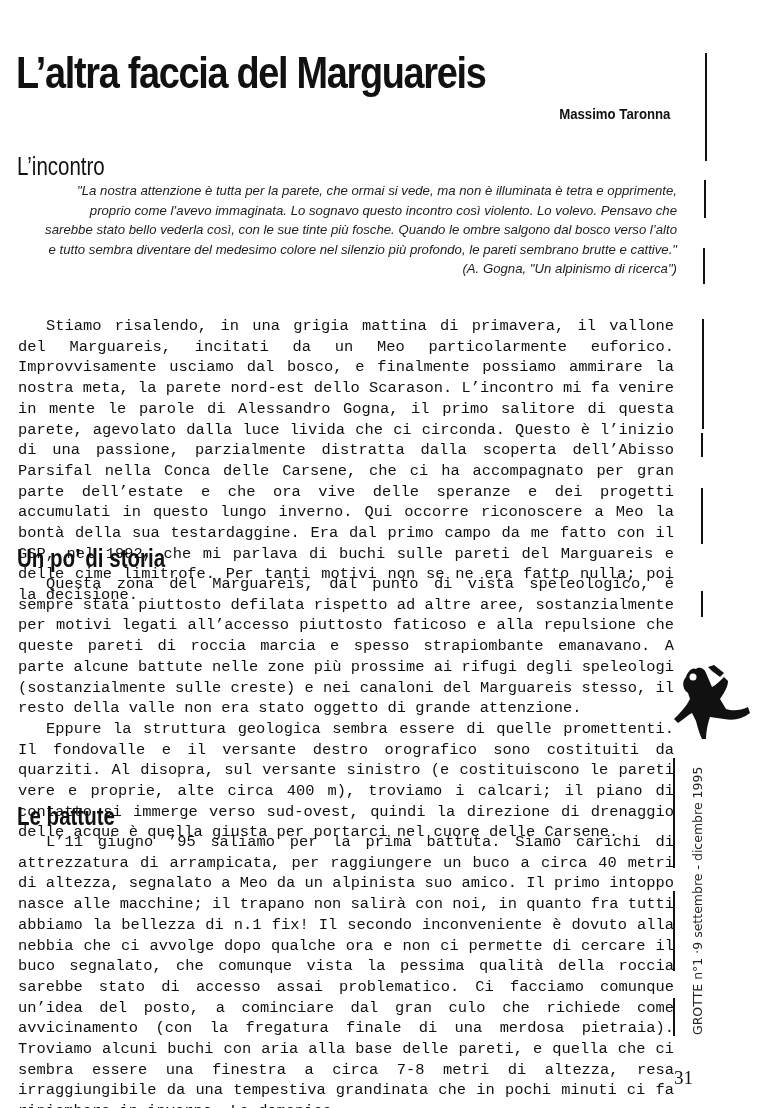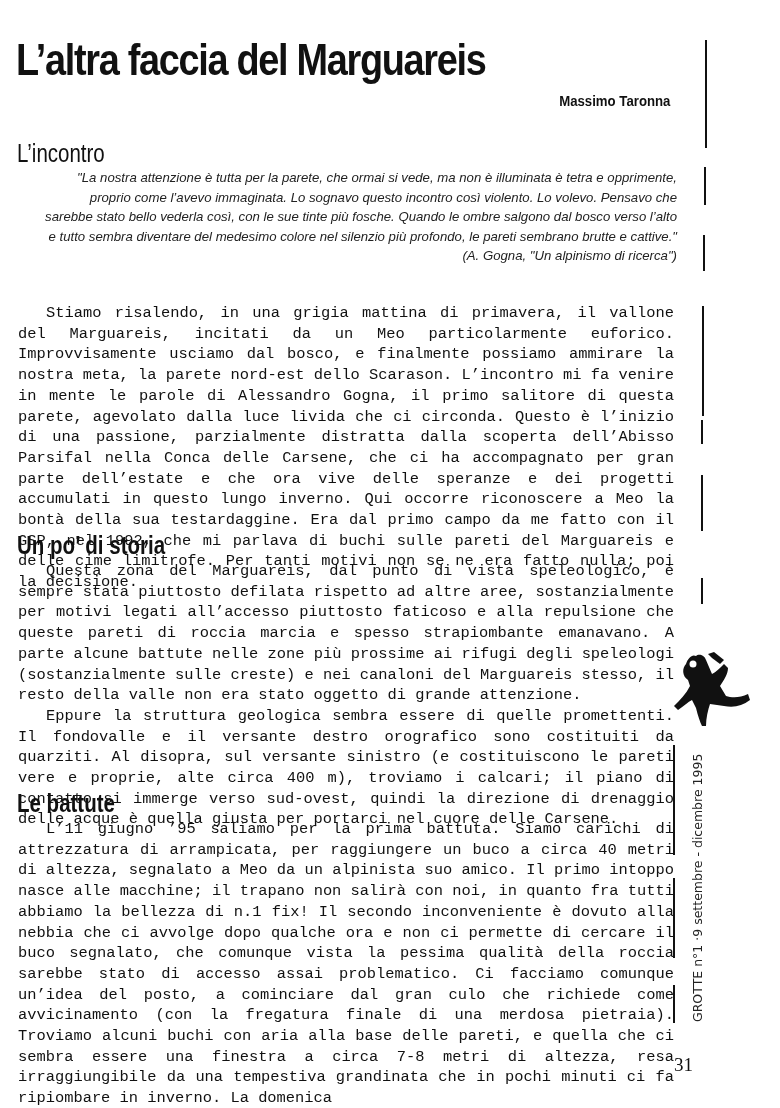--- a/index.html
+++ b/index.html
@@ -1,17 +1,17 @@
 <!DOCTYPE html>
 <html><head>
 <meta charset="utf-8">
 <style>
   html, body { margin: 0; padding: 0; background: #ffffff; }
   body { width: 780px; height: 1108px; position: relative; overflow: hidden; color: #111; }
-  .page { position: absolute; left: 0; top: 0; width: 780px; height: 960px; }
+  .page { position: absolute; left: 0; top: 13px; width: 780px; height: 960px; }
   .title {
     position: absolute; left: 16px; top: 30px;
     font-family: "Liberation Sans", sans-serif; font-weight: bold;
     font-size: 44px; letter-spacing: -1.5px; transform: scaleX(0.86); transform-origin: left top;
     white-space: nowrap; line-height: 60px;
   }
   .author {
     position: absolute; right: 110px; top: 92px;
     font-family: "Liberation Sans", sans-serif; font-weight: bold;
     font-size: 15px; transform: scaleX(0.88); transform-origin: right top; white-space: nowrap;

